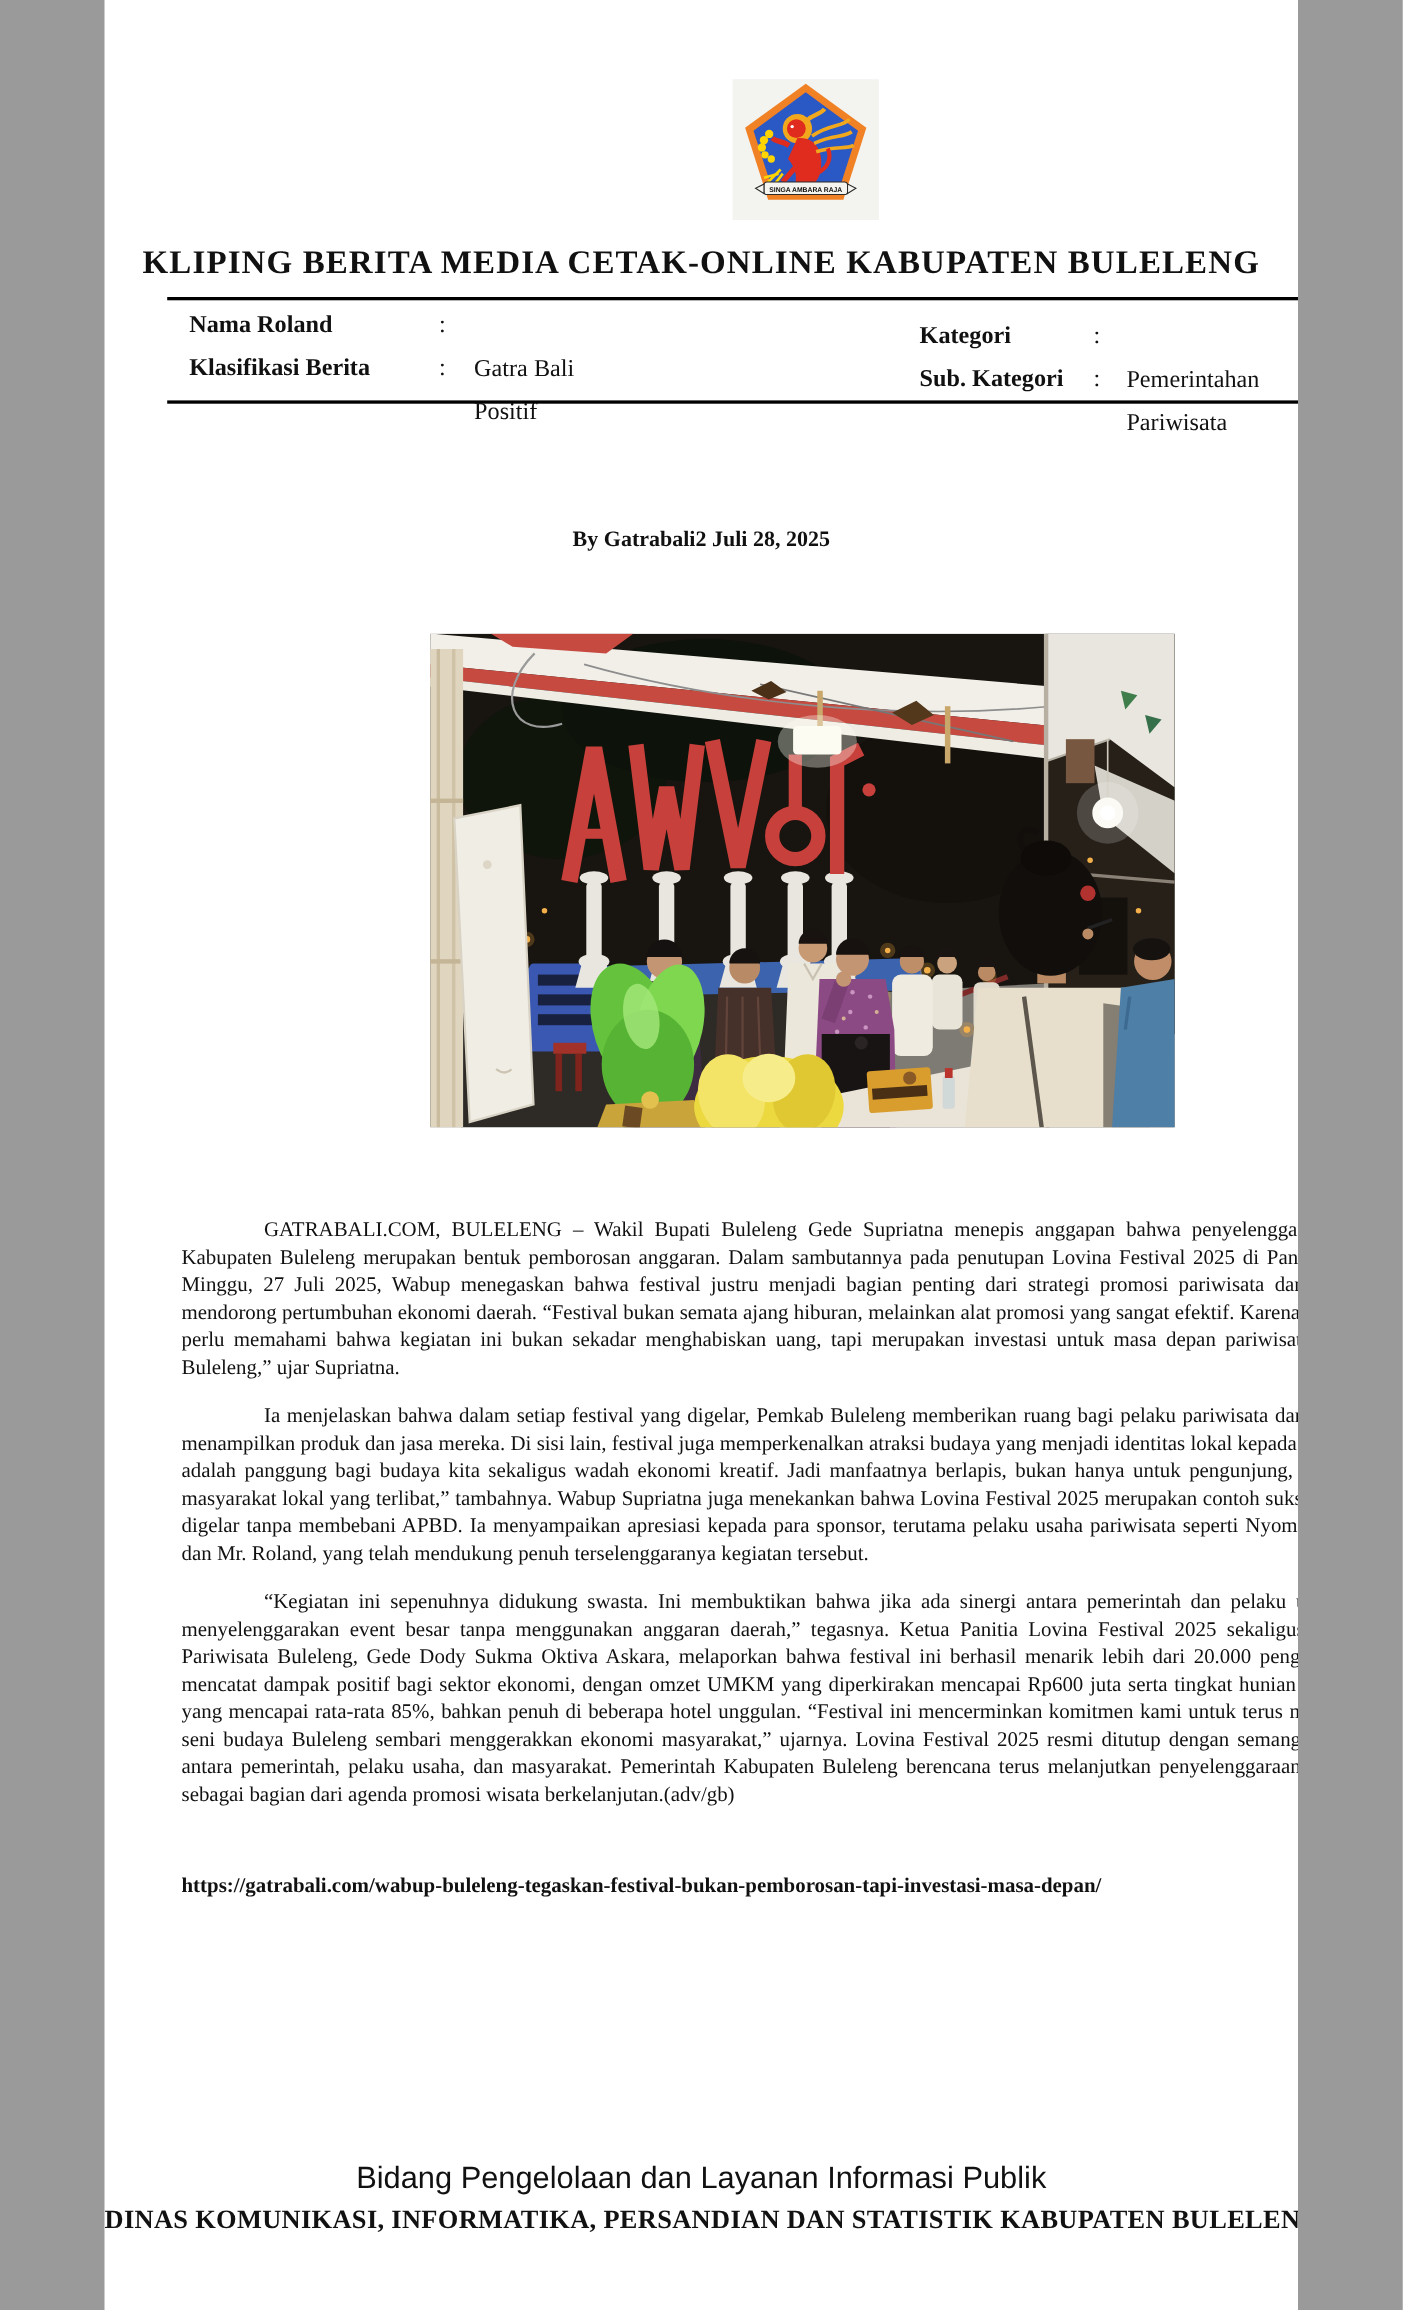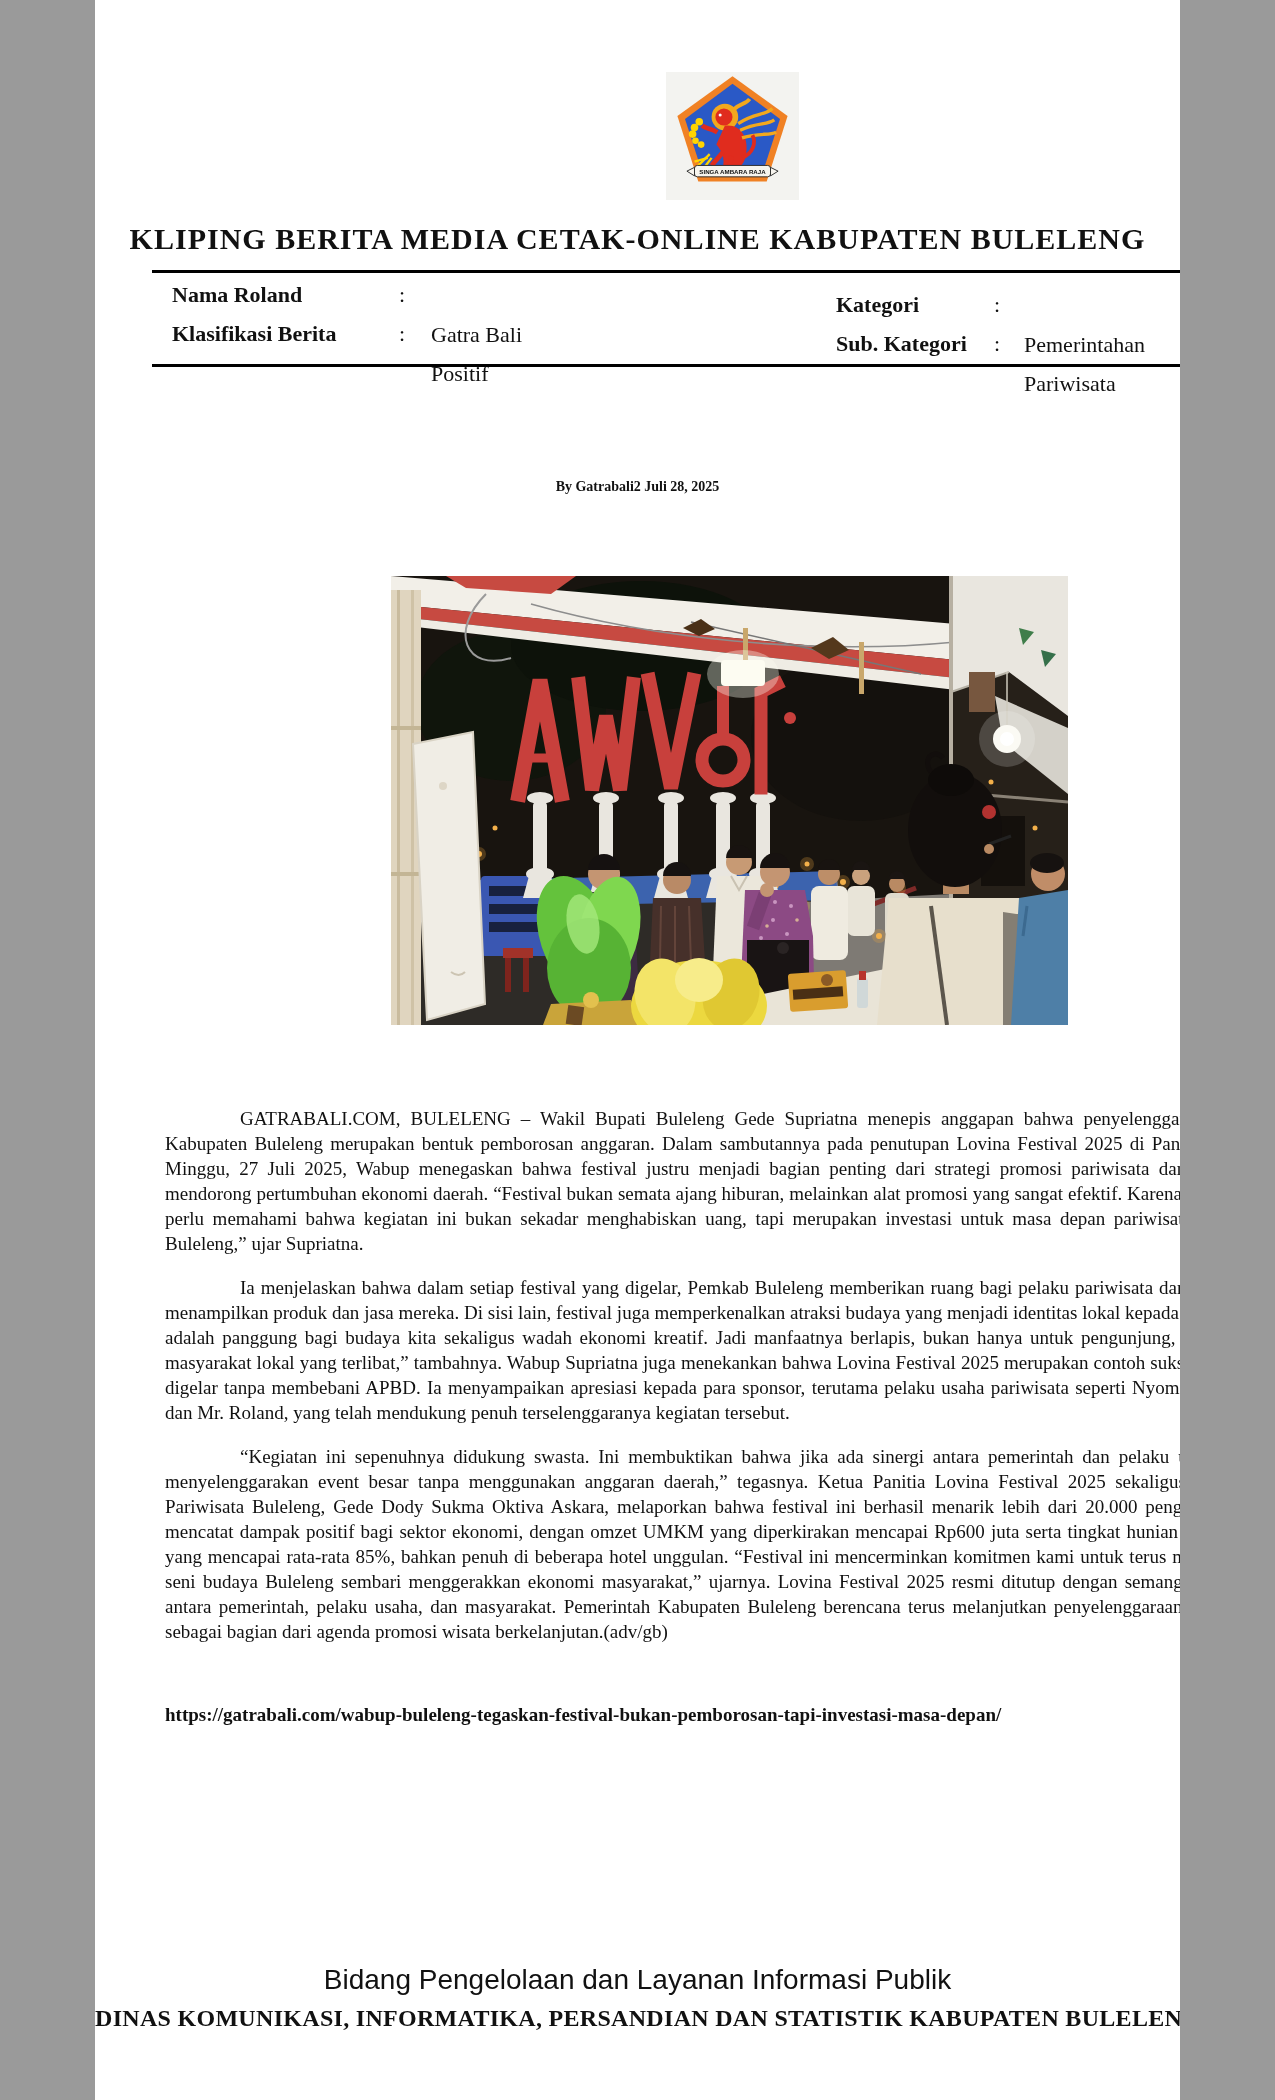--- a/index.html
+++ b/index.html
@@ -26,21 +26,21 @@
   .meta-colon{display:inline-block;width:32px;vertical-align:top;}
   .meta-value{display:inline-block;vertical-align:top;margin-top:40px;}
   .meta-right{position:absolute;left:664px;top:12px;}
   .meta-right .meta-label{width:158px;}
   .meta-right .meta-colon{width:30px;}
   
   .article-title{
     position:absolute;top:392px;left:68px;width:1140px;text-align:center;
     font-size:31px;font-weight:bold;line-height:41px;
   }
-  .byline{position:absolute;top:479px;left:0;width:100%;text-align:center;font-size:14px;font-weight:bold;}
+  .byline{position:absolute;top:479px;left:0;width:100%;text-align:center;font-size:20px;font-weight:bold;}
   
   .photo{position:absolute;top:576px;left:296px;width:677px;height:449px;overflow:hidden;}
   .photo svg{display:block;}
   
   .body-text{
     position:absolute;top:1082px;left:70px;width:1138px;height:600px;overflow:hidden;
     font-size:19px;line-height:25px;text-align:justify;margin-top:24px;
   }
   .body-text p{margin:0 0 19px 0;text-indent:75px;}
   .source-url{position:absolute;top:1692px;left:70px;font-size:19px;font-weight:bold;color:#111;text-decoration:none;margin-top:12px;}

